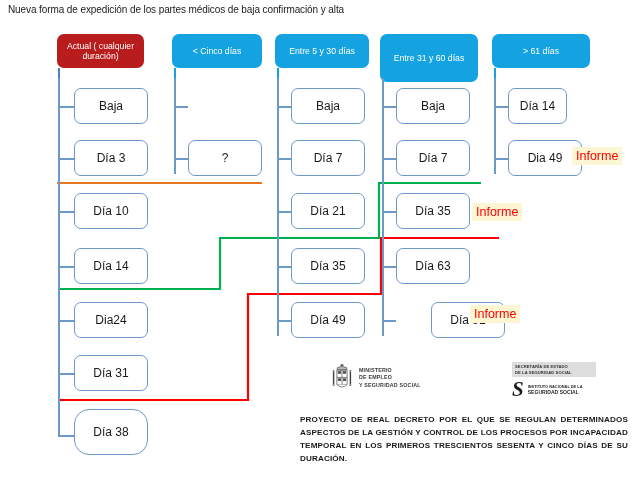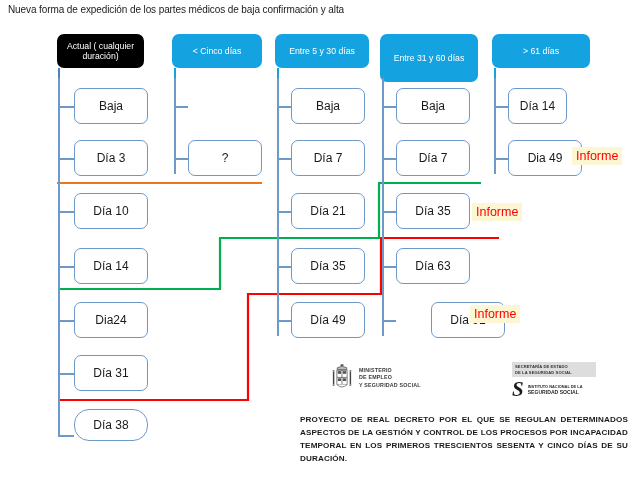--- a/index.html
+++ b/index.html
@@ -34,21 +34,21 @@
     border-radius: 7px;
     color: #ffffff;
     font-size: 8.7px;
     line-height: 10.5px;
     display: flex;
     align-items: center;
     justify-content: center;
     text-align: center;
     padding: 2px 4px;
   }
-  .hdr.accent { background: #000000; }
+  .hdr.accent { background: #b91c1c; }
   .hdr.cyan   { background: #14a3e0; }
 
   
   .box {
     position: absolute;
     border: 1.4px solid #6d99c9;
     border-radius: 7px;
     background: #ffffff;
     display: flex;
     align-items: center;
@@ -190,21 +190,21 @@
   <div class="stub" style="left:58px; top:266px; width:16px;"></div>
   <div class="box" style="left:74px; top:248px; width:74px; height:36px;">Día 14</div>
 
   <div class="stub" style="left:58px; top:320px; width:16px;"></div>
   <div class="box" style="left:74px; top:302px; width:74px; height:36px;">Dia24</div>
 
   <div class="stub" style="left:58px; top:373px; width:16px;"></div>
   <div class="box" style="left:74px; top:355px; width:74px; height:36px;">Día 31</div>
 
   <div class="stub" style="left:58px; top:435px; width:16px;"></div>
-  <div class="box" style="left:74px; top:409px; width:74px; height:32px;border-radius:15px;">Día 38</div>
+  <div class="box" style="left:74px; top:409px; width:74px; height:46px;border-radius:15px;">Día 38</div>
 
   <div class="hdr cyan" style="left:172px; top:34px; width:90px; height:34px;">&lt; Cinco días</div>
   <div class="hdrstub cyan" style="left:174px; top:68px; height:10px;"></div>
   <div class="trunk" style="left:174px; top:78px; height:96px;"></div>
 
   <div class="stub" style="left:174px; top:106px; width:14px;"></div>
 
   <div class="stub" style="left:174px; top:158px; width:14px;"></div>
   <div class="box" style="left:188px; top:140px; width:74px; height:36px;">?</div>
 

